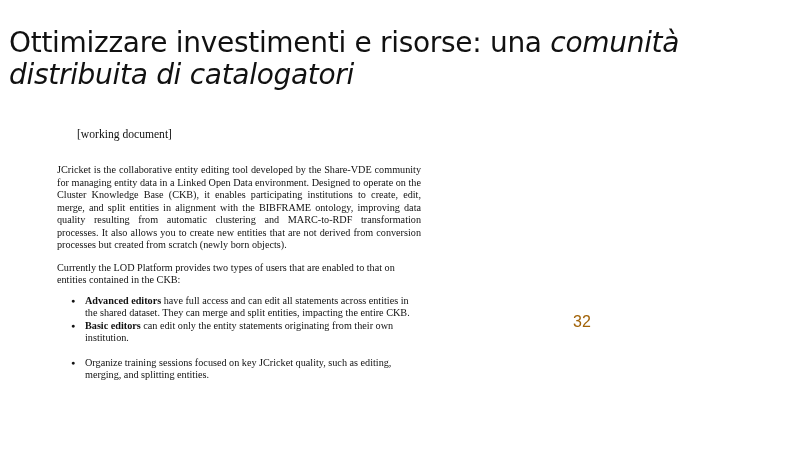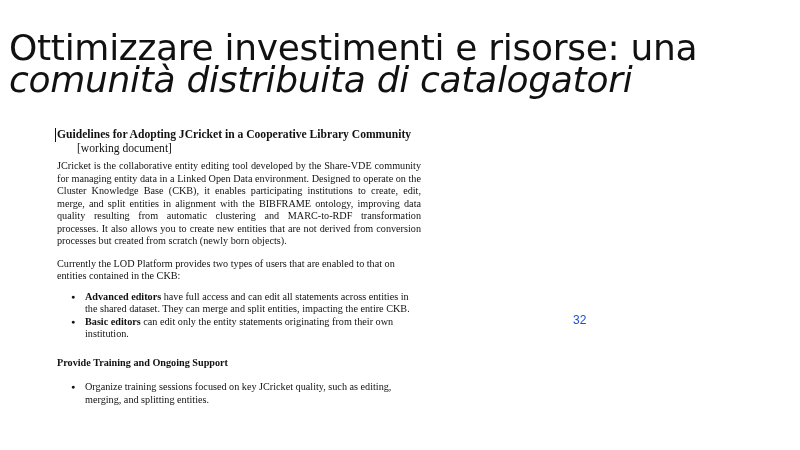--- a/index.html
+++ b/index.html
@@ -1,44 +1,42 @@
 <!DOCTYPE html>
 <html><head>
 <meta charset="utf-8">
 <style>
   html, body { margin:0; padding:0; }
   body { width:800px; height:450px; overflow:hidden; background:#ffffff; position:relative; font-family:"Liberation Sans", sans-serif; color:#111; }
-  .slide-title { position:absolute; left:9px; top:8px; width:790px; font-family:"DejaVu Sans", sans-serif; font-size:36px; line-height:32px; color:#111; letter-spacing:-0.3px; font-weight:normal; }
+  .slide-title { position:absolute; left:9px; top:8px; width:790px; font-family:"DejaVu Sans", sans-serif; font-size:28px; line-height:32px; color:#111; letter-spacing:-0.3px; font-weight:normal; }
   .slide-title em { font-style:italic; }
   .doc { position:absolute; left:57px; top:128px; width:364px; font-family:"Liberation Serif", serif; font-size:10.2px; line-height:12.5px; color:#111; }
   .doc-title { font-weight:bold; font-size:11.6px; line-height:14px; border-left:1.5px solid #111; padding-left:1px; margin-left:-2px; }
   .doc-sub { font-size:11.6px; line-height:14px;margin-left:20px; }
-  .doc-p { text-align:justify; margin-top:4px; }
+  .doc-p { text-align:justify; margin-top:22px; }
   .doc-h { font-weight:bold; margin-top:10px; }
   .doc-p2 { margin:0; }
   ul.doc-list { margin:8px 0 0 0; padding:0 0 0 28px; list-style:none; }
   ul.doc-list li { position:relative; margin:0 0 0 0; }
   ul.doc-list li::before { content:"\25CF"; position:absolute; left:-14px; top:0; font-size:7px; }
-  .page-num { position:absolute; left:573px; top:313px; font-family:"Liberation Sans", sans-serif; font-size:12px; color:#1d4ed8; }
+  .page-num { position:absolute; left:573px; top:313px; font-family:"Liberation Sans", sans-serif; font-size:16px; color:#a16207; }
 </style>
 </head>
 <body>
 
 <h1 class="slide-title"><span>Ottimizzare investimenti e risorse: una </span><em>comunità distribuita di catalogatori</em></h1>
 
 <div class="doc">
-  <div class="doc-title">Guidelines for Adopting JCricket in a Cooperative Library Community</div>
   <div class="doc-sub">[working document]</div>
   <p class="doc-p">JCricket is the collaborative entity editing tool developed by the Share-VDE community for managing entity data in a Linked Open Data environment. Designed to operate on the Cluster Knowledge Base (CKB), it enables participating institutions to create, edit, merge, and split entities in alignment with the BIBFRAME ontology, improving data quality resulting from automatic clustering and MARC-to-RDF transformation processes. It also allows you to create new entities that are not derived from conversion processes but created from scratch (newly born objects).</p>
 
   <p class="doc-p2">Currently the LOD Platform provides two types of users that are enabled to that on entities contained in the CKB:</p>
   <ul class="doc-list">
     <li><b>Advanced editors</b><span> have full access and can edit all statements across entities in the shared dataset. They can merge and split entities, impacting the entire CKB.</span></li>
     <li><b>Basic editors</b><span> can edit only the entity statements originating from their own institution.</span></li>
   </ul>
 
-  <div class="doc-h" style="margin-top:16px">Provide Training and Ongoing Support</div>
   <ul class="doc-list" style="margin-top:12px">
     <li><span>Organize training sessions focused on key JCricket quality, such as editing, merging, and splitting entities.</span></li>
   </ul>
 </div>
 
 <div class="page-num">32</div>
 
 </body></html>

